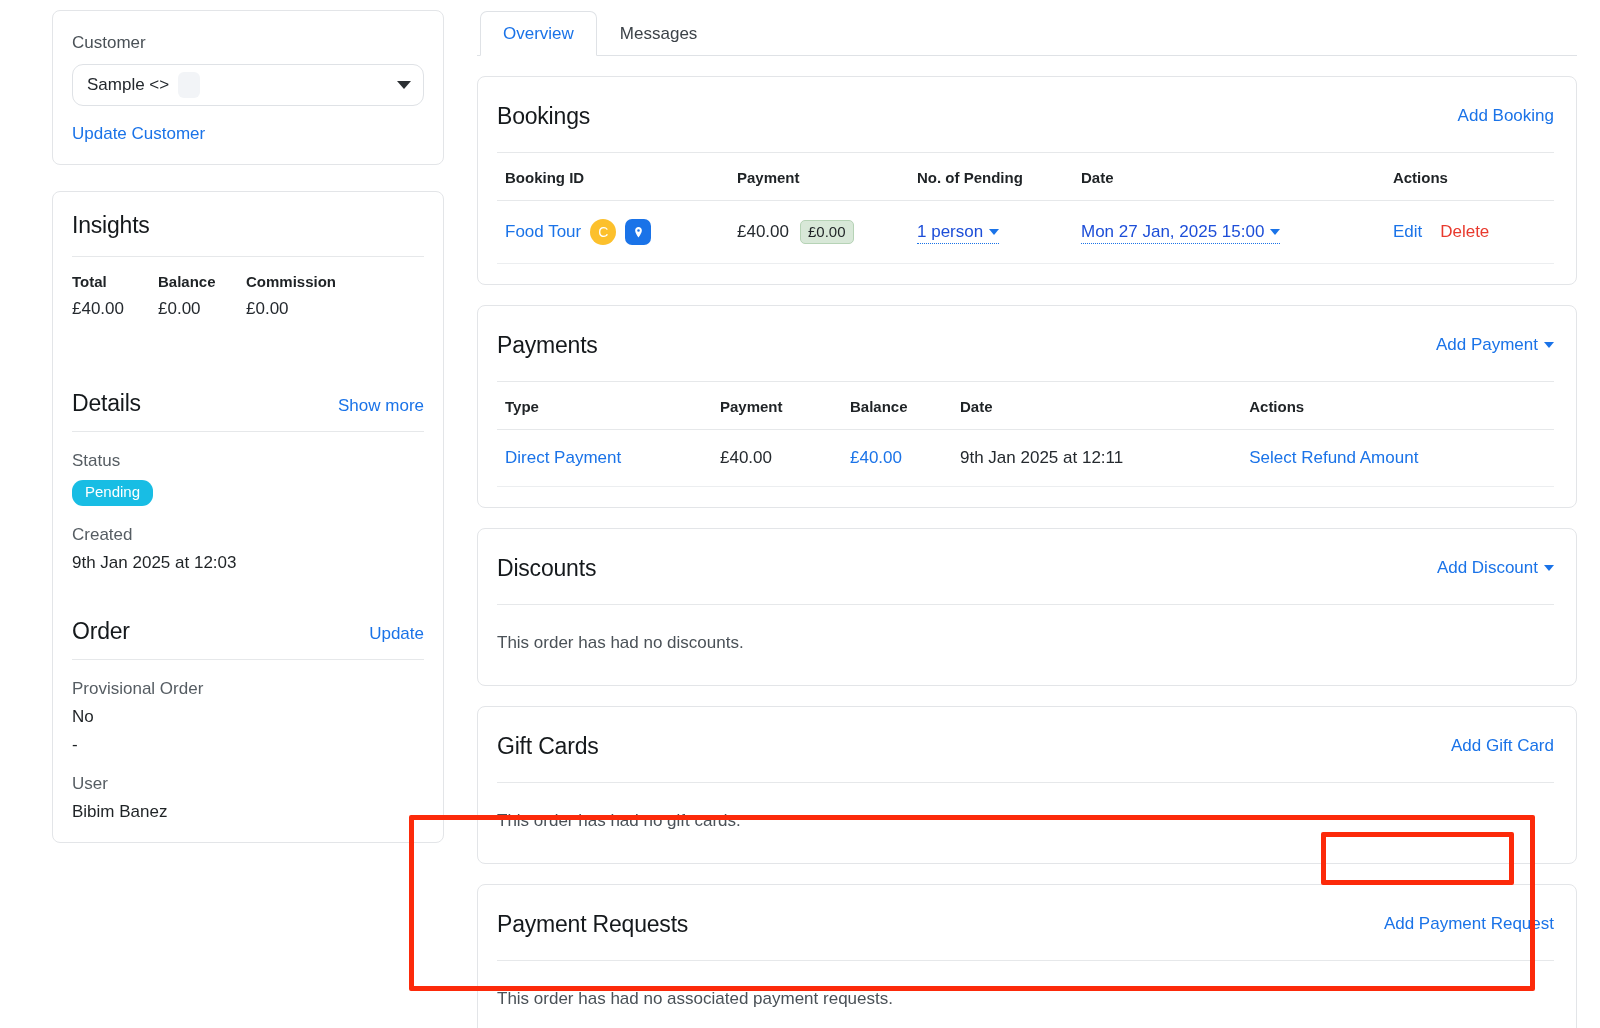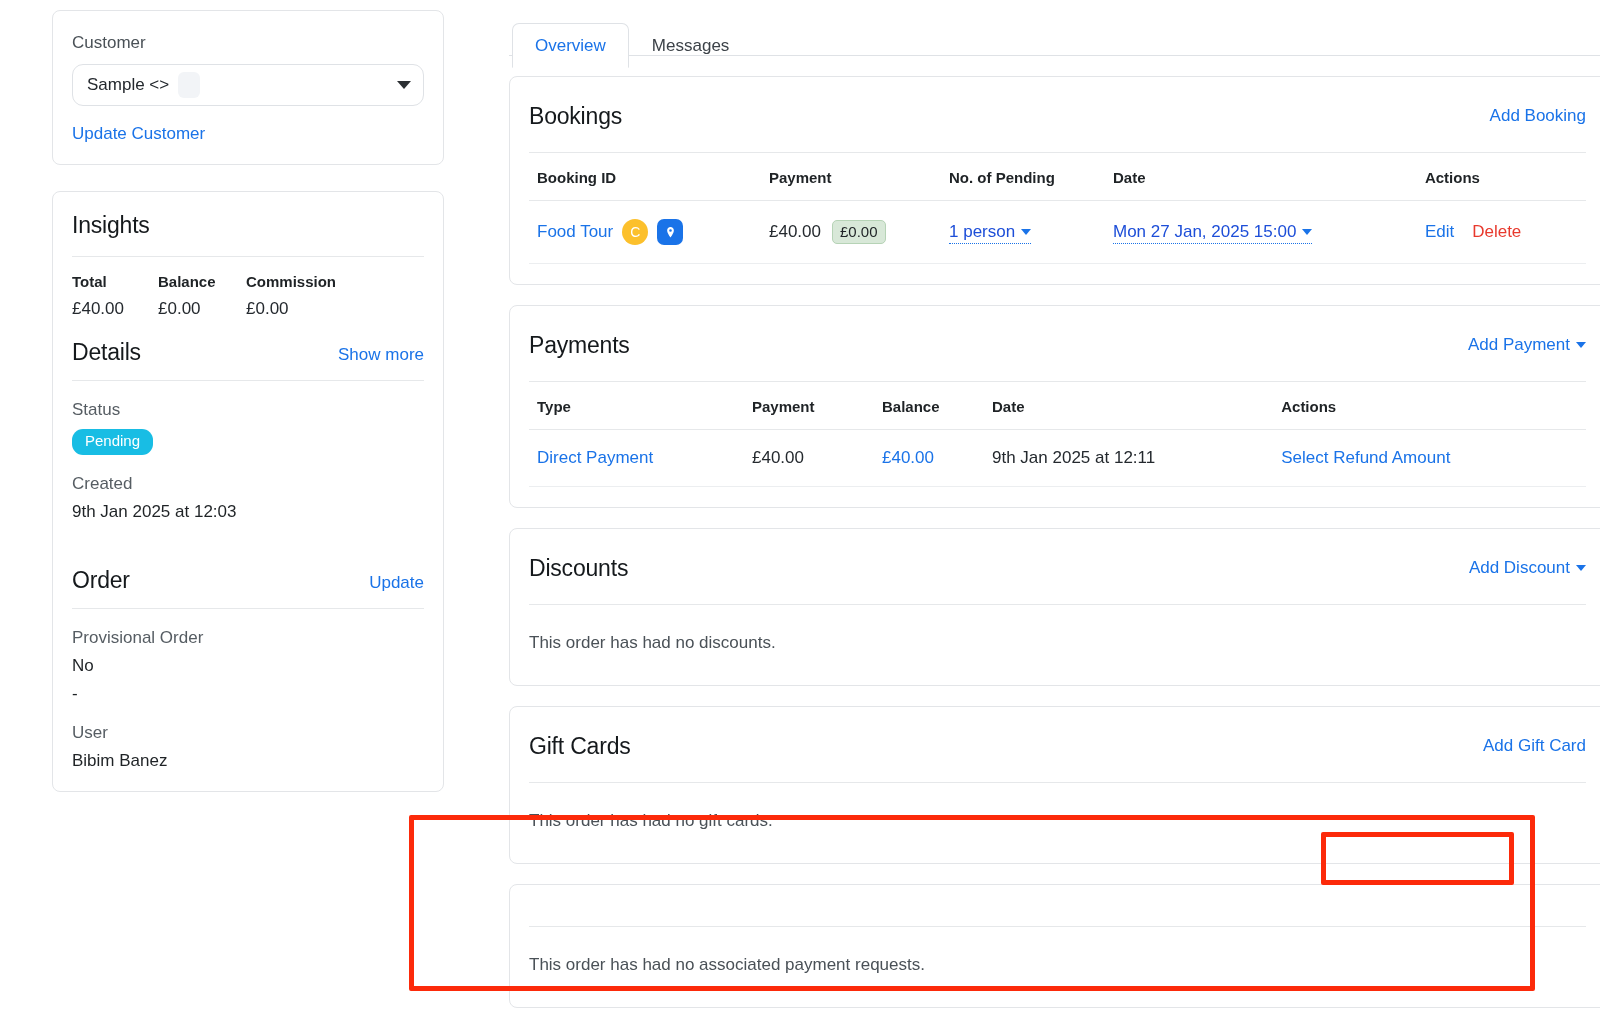--- a/index.html
+++ b/index.html
@@ -10,21 +10,20 @@
     font-family: "Liberation Sans", sans-serif;
     -webkit-font-smoothing: antialiased;
   }
   .page {
     position: relative;
     width: 1600px; height: 1028px;
     display: flex;
     align-items: flex-start;
     padding: 10px 0 0 0;
     overflow: hidden;
-    gap: 32px;
   }
 
   
   .left-col {
     width: 392px;
     margin-left: 52px;
     flex: 0 0 392px;
   }
   .card {
     border: 1px solid #e3e5e8;
@@ -153,21 +152,21 @@
     padding-left: 3px;
   }
   .tab {
     font-size: 17px;
     padding: 12px 22px 11px 22px;
     color: #3c4248;
     cursor: pointer;
     border: 1px solid transparent;
     border-radius: 7px 7px 0 0;
     position: relative;
-    top: 13px;
+    top: 1px;
     background: transparent;
     line-height: 1.2;
   }
   .tab.active {
     color: #1a73e8;
     background: #fff;
     border-color: #dfe2e6;
     border-bottom-color: #fff;
   }
 
@@ -320,21 +319,21 @@
         </thead>
         <tbody>
           <tr>
             <td>£40.00</td>
             <td class="green">£0.00</td>
             <td>£0.00</td>
           </tr>
         </tbody>
       </table>
 
-      <div class="title-row" style="margin-top:20px;">
+      <div class="title-row" style="margin-top:71px;">
         <span class="card-title">Details</span>
         <span class="link">Show more</span>
       </div>
       <hr class="hr hr-tight">
       <div class="kv-label">Status</div>
       <div><span class="pill">Pending</span></div>
       <div class="kv-label">Created</div>
       <div class="kv-value">9th Jan 2025 at 12:03</div>
 
       <div class="title-row" style="margin-top:45px;">
@@ -449,20 +448,24 @@
     <div class="panel">
       <div class="panel-head">
         <span class="panel-title">Gift Cards</span>
         <span class="panel-action">Add Gift Card</span>
       </div>
       <hr class="panel-sep">
       <div class="empty-text">This order has had no gift cards.</div>
     </div>
 
     <div class="panel">
+      <div class="panel-head">
+        <span class="panel-title">Payment Requests</span>
+        <span class="panel-action">Add Payment Request</span>
+      </div>
       <hr class="panel-sep">
       <div class="empty-text">This order has had no associated payment requests.</div>
     </div>
   </div>
 
   <div class="hl-outer" id="hl-panel"></div>
   <div class="hl-outer" id="hl-button"></div>
 
 </div>
 

